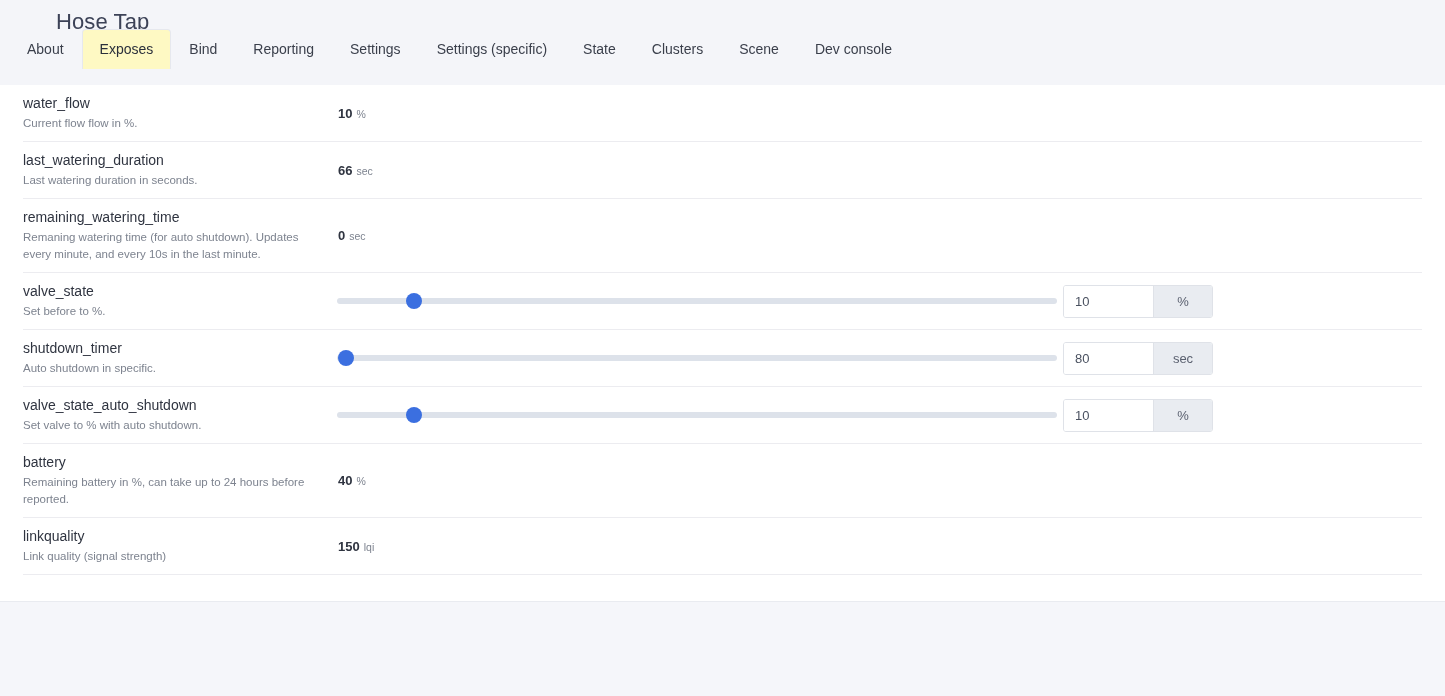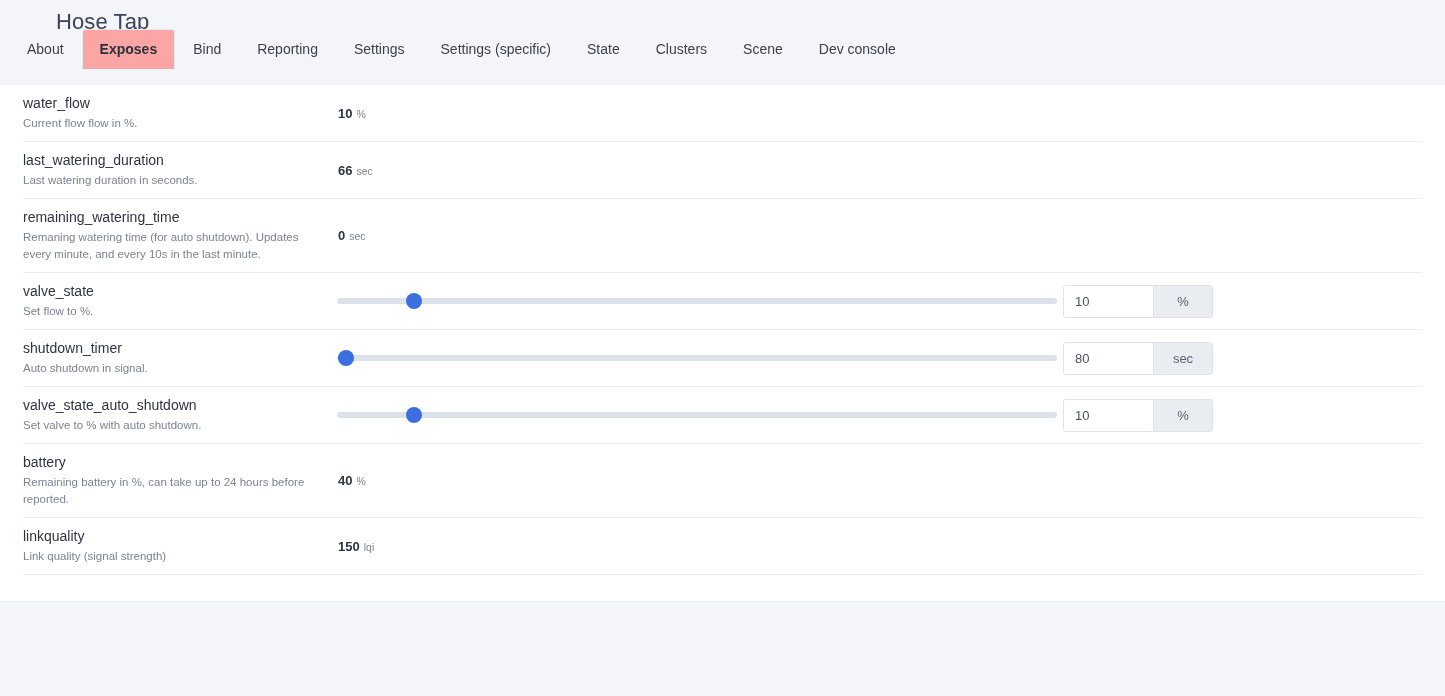--- a/index.html
+++ b/index.html
@@ -45,24 +45,23 @@
     color: #3a3f4b;
     padding: 12px 17px 13px 17px;
     line-height: 1;
     cursor: pointer;
     border: 1px solid transparent;
     border-bottom: none;
     border-radius: 4px 4px 0 0;
     white-space: nowrap;
   }
   .tab.active {
-    background: #fca5a5;
+    background: #fef9c3;
     color: #2b303b;
     border-color: #e6e8ee #e6e8ee transparent #e6e8ee;
-    font-weight: bold;
   }
 
   
   .card {
     background: #ffffff;
     height: 517px;
     box-sizing: border-box;
     border-bottom: 1px solid #e9ebf0;
     padding: 0;
     overflow: hidden;
@@ -224,37 +223,37 @@
           <div class="row-name">remaining_watering_time</div>
           <div class="row-desc">Remaning watering time (for auto shutdown). Updates every minute, and every 10s in the last minute.</div>
         </div>
         <div class="row-value-area">
           <div class="value-text">0<span class="value-unit">sec</span></div>
         </div>
       </div>
       <div class="row">
         <div class="row-label">
           <div class="row-name">valve_state</div>
-          <div class="row-desc">Set flow to %.</div>
+          <div class="row-desc">Set before to %.</div>
         </div>
         <div class="row-value-area">
           <div class="slider-wrap">
             <div class="slider-track"></div>
             <div class="slider-thumb" style="left: 10.7%;"></div>
           </div>
           <div class="input-group">
             <input class="input-field" type="text" value="10" style="">
             <div class="input-addon">%</div>
           </div>
         </div>
       </div>
       <div class="row">
         <div class="row-label">
           <div class="row-name">shutdown_timer</div>
-          <div class="row-desc">Auto shutdown in signal.</div>
+          <div class="row-desc">Auto shutdown in specific.</div>
         </div>
         <div class="row-value-area">
           <div class="slider-wrap">
             <div class="slider-track"></div>
             <div class="slider-thumb" style="left: 1.3%;"></div>
           </div>
           <div class="input-group">
             <input class="input-field" type="text" value="80" style="">
             <div class="input-addon">sec</div>
           </div>

